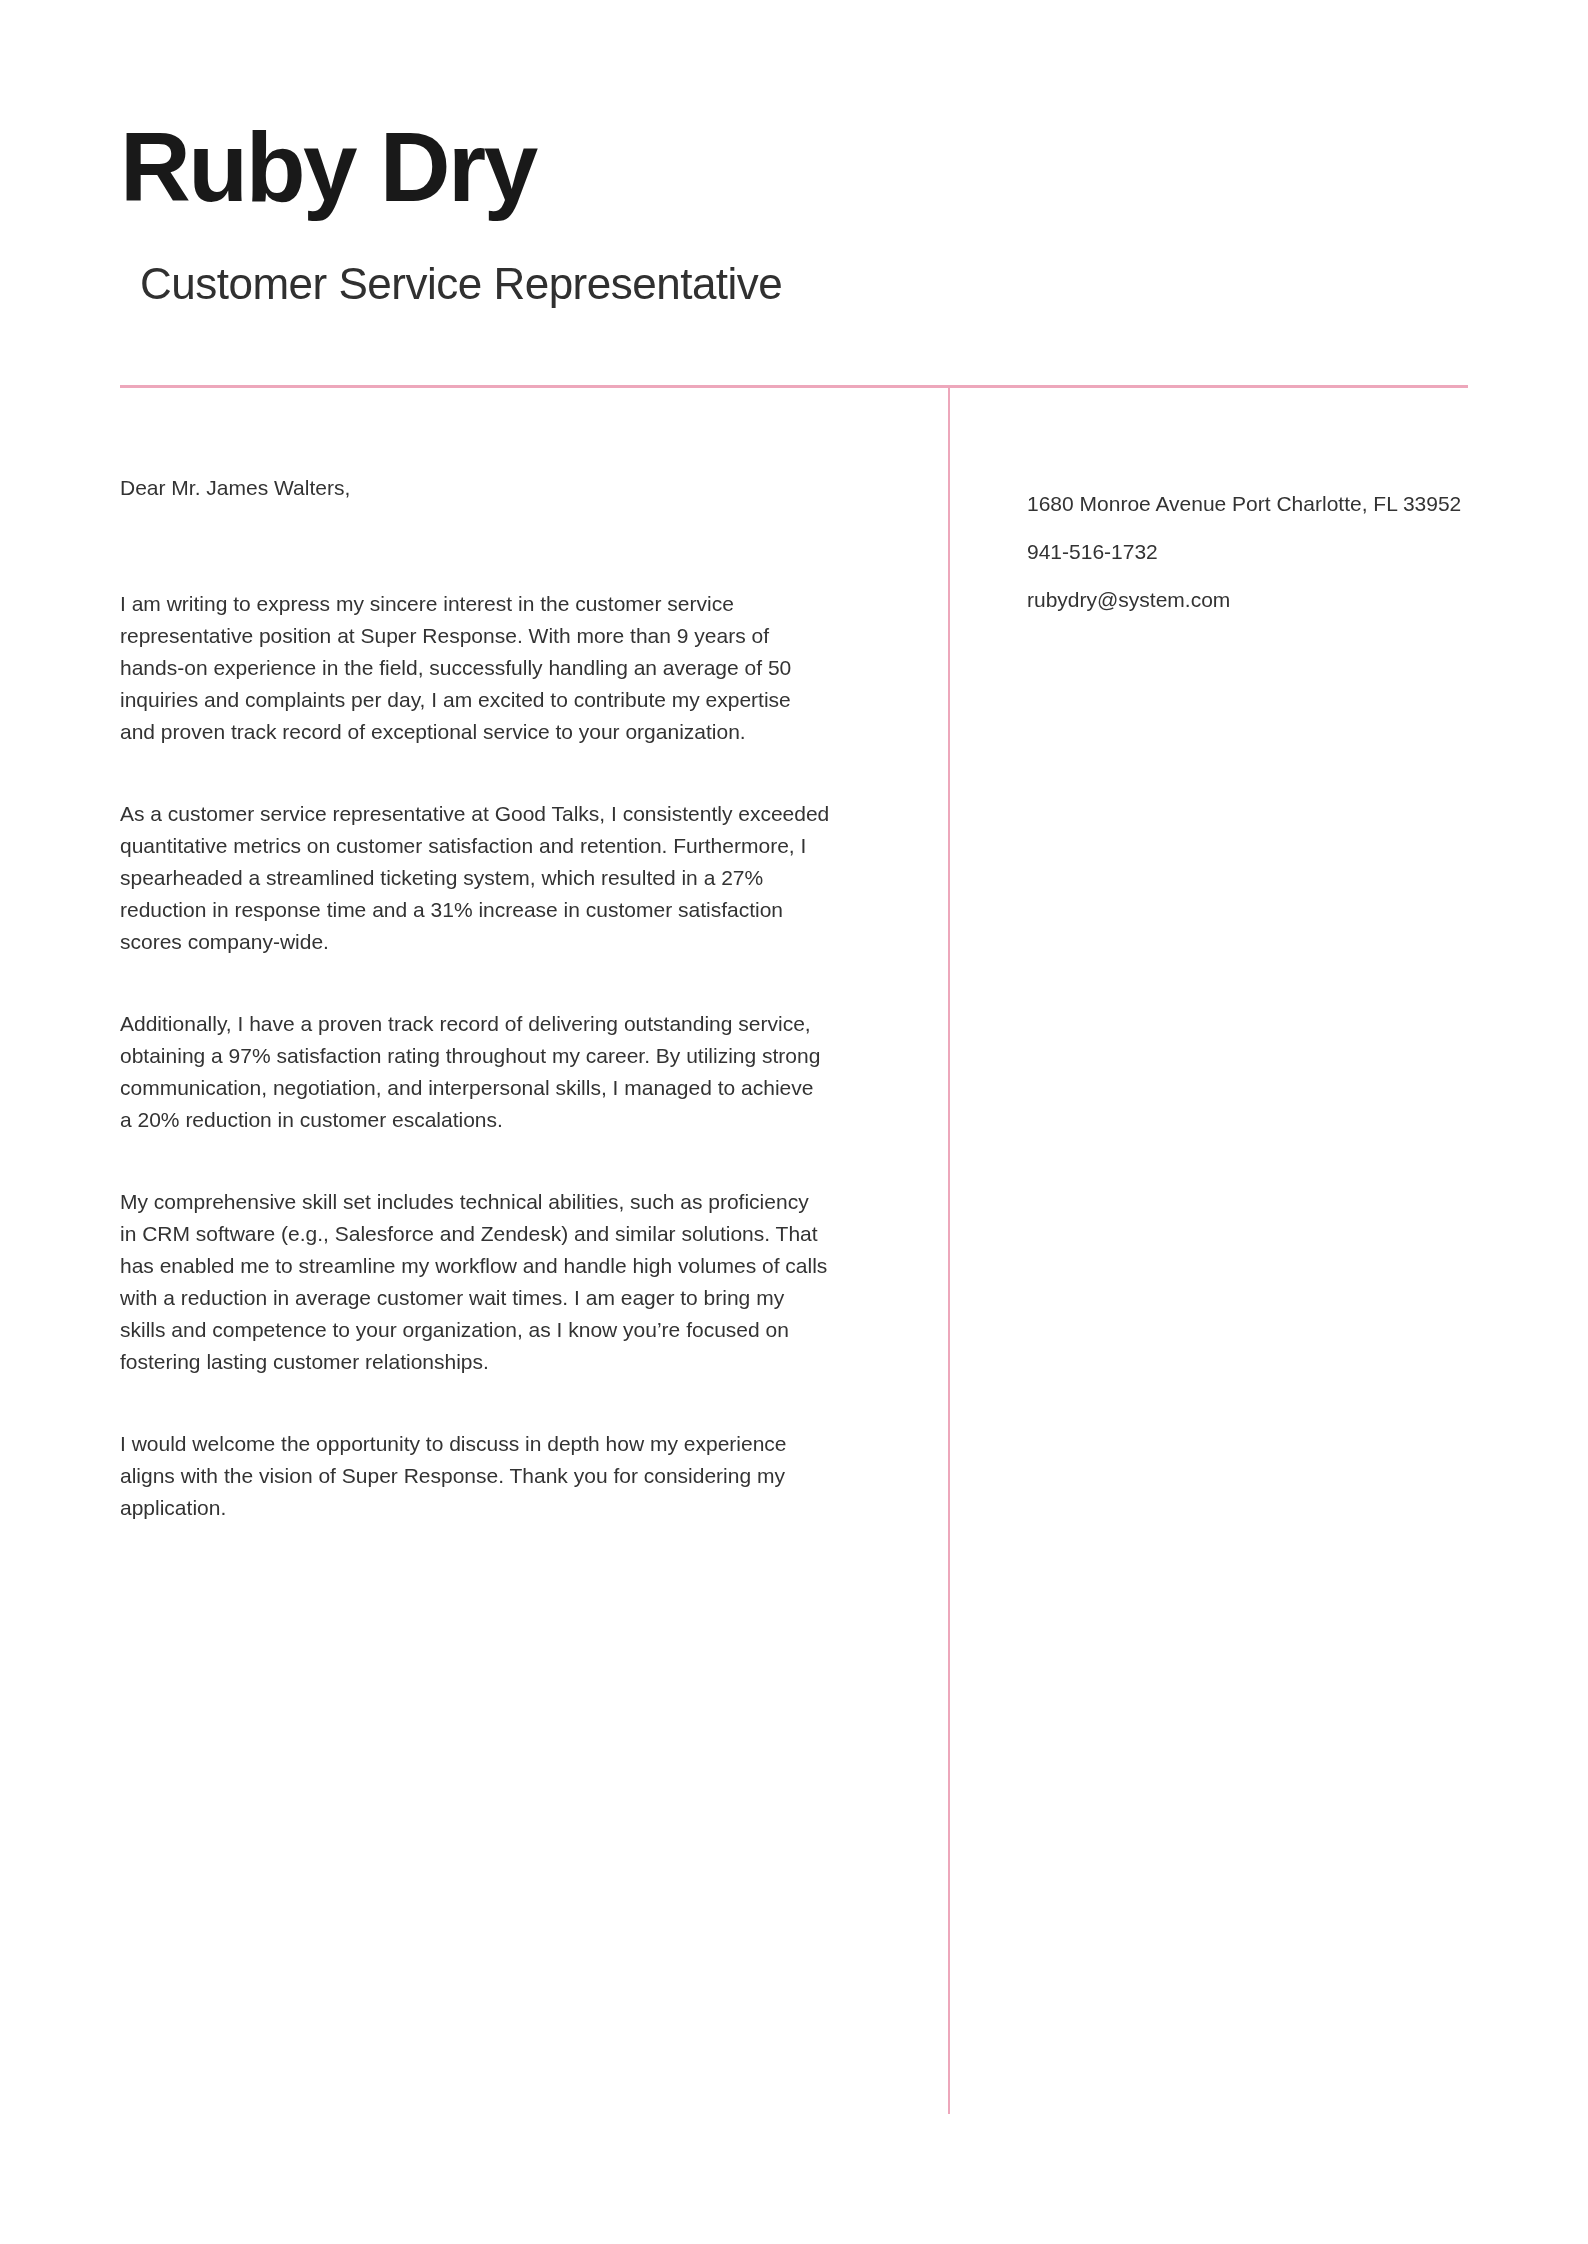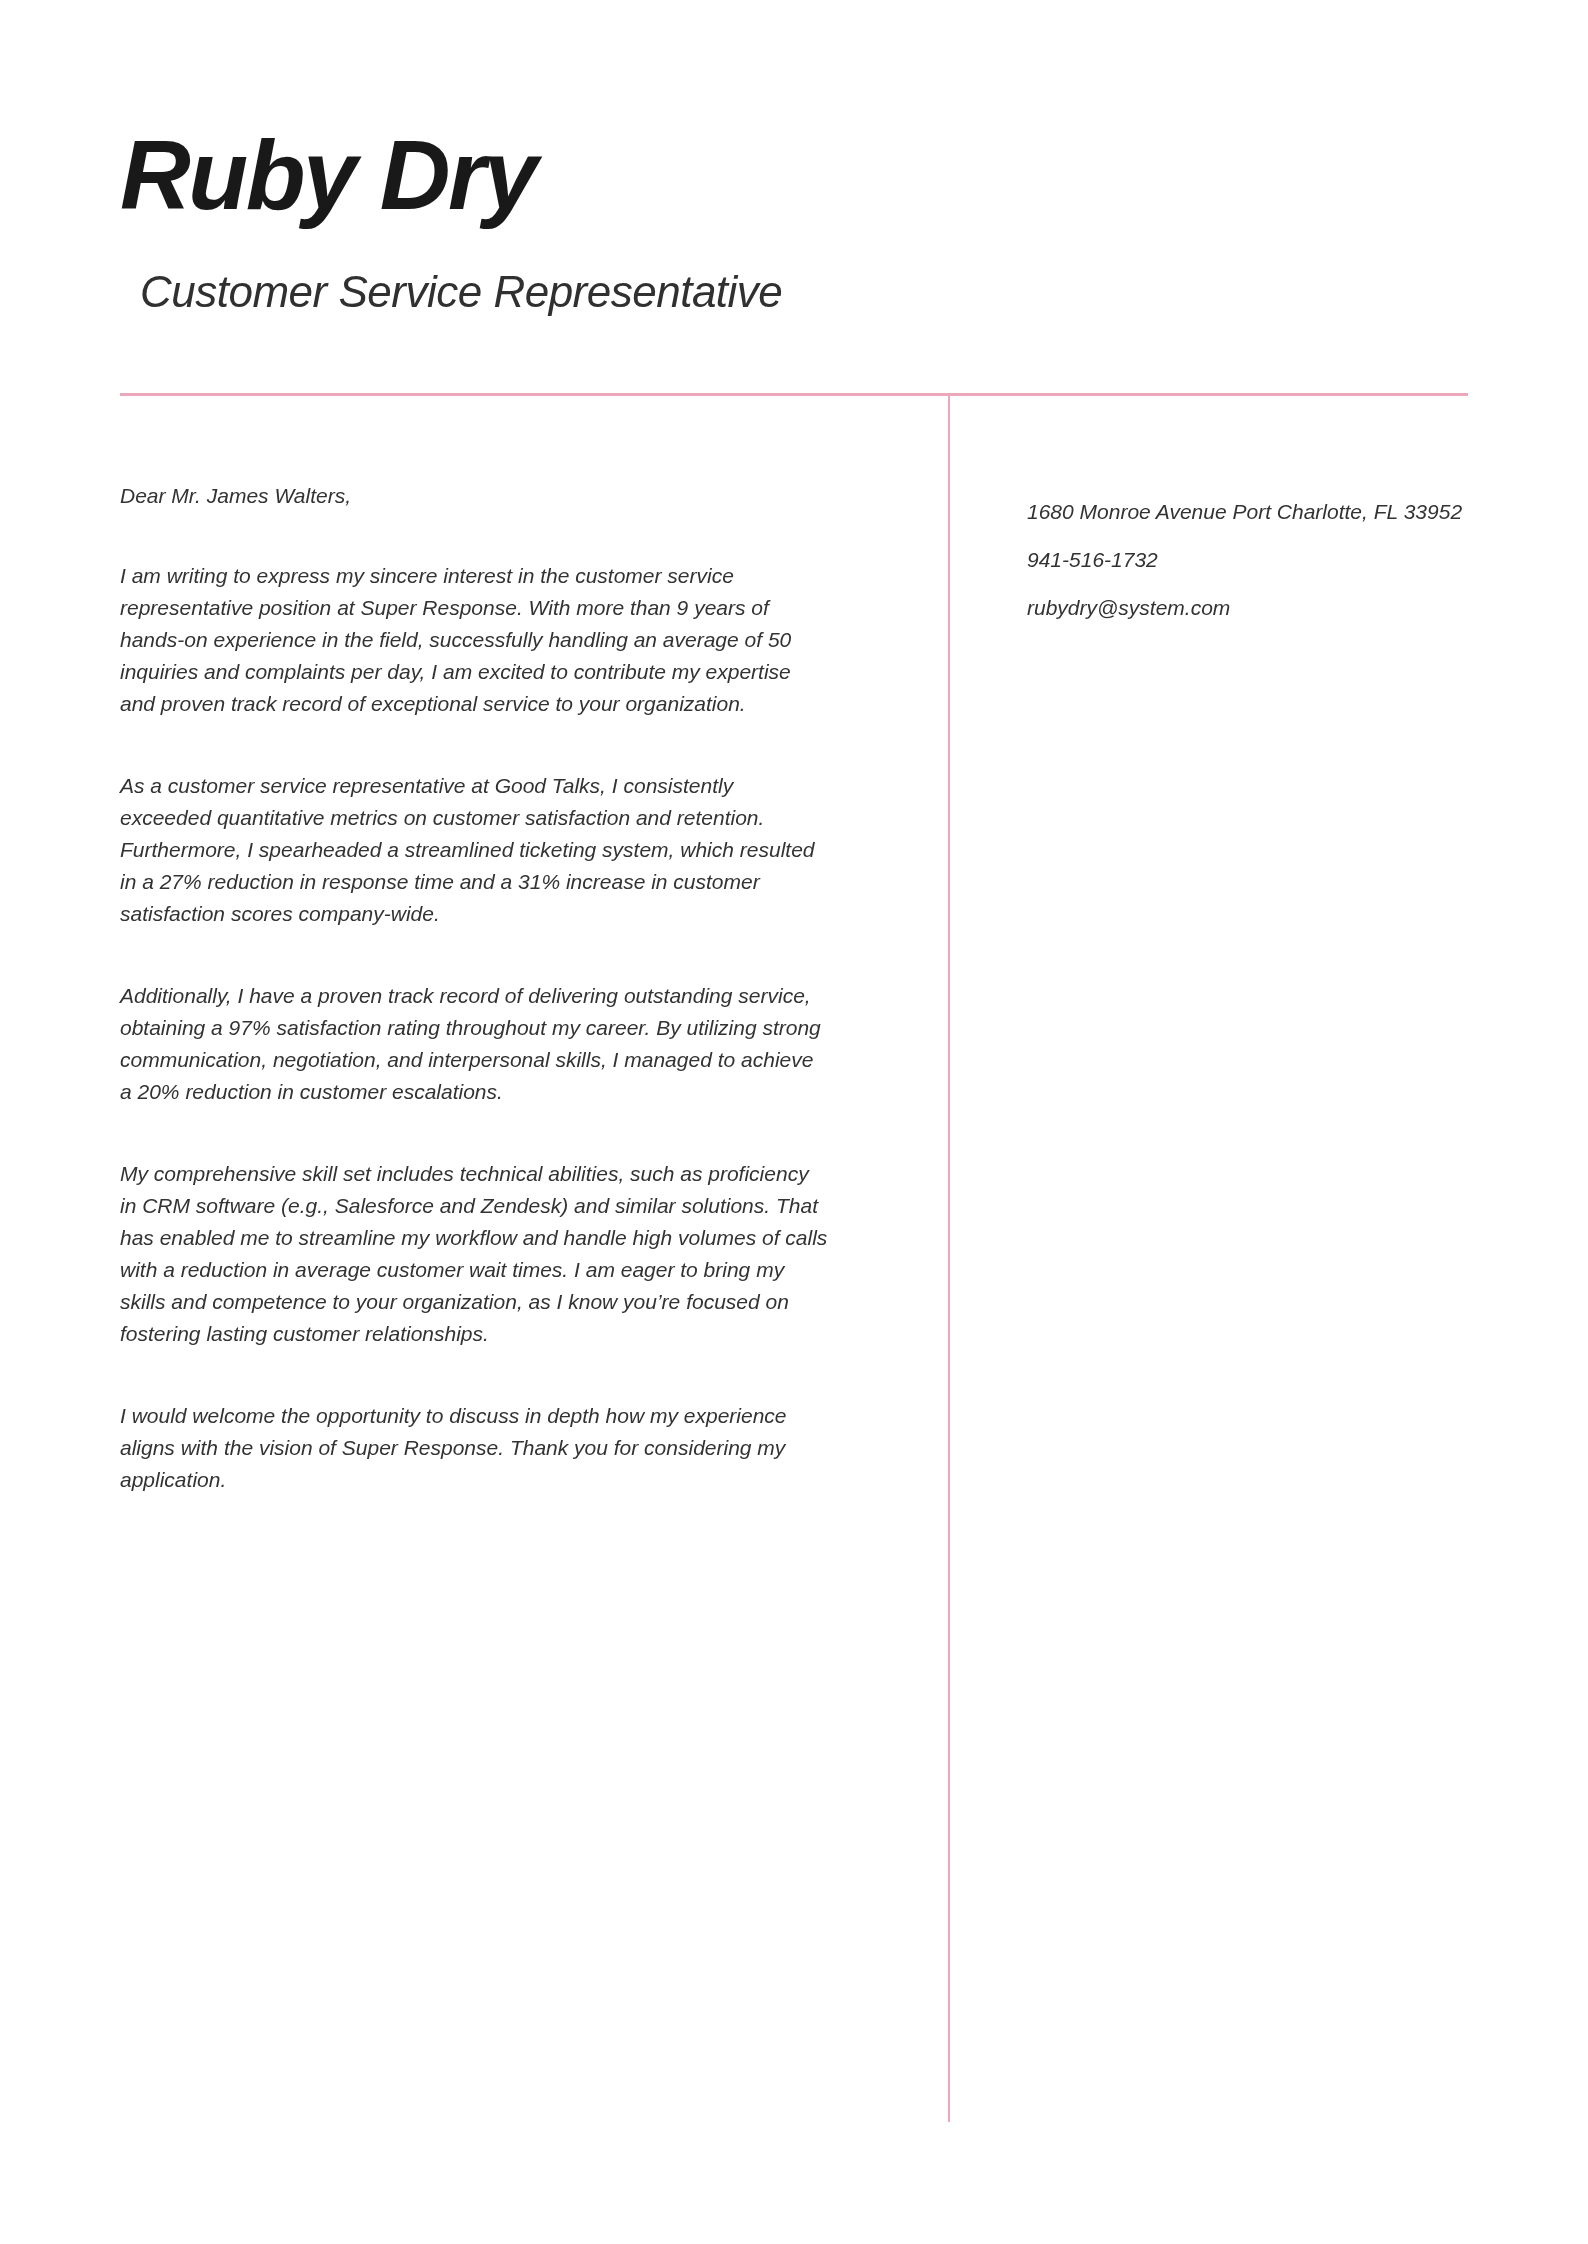--- a/index.html
+++ b/index.html
@@ -11,22 +11,21 @@
     height: 2244px;
     background: #ffffff;
     font-family: "Liberation Sans", "DejaVu Sans", sans-serif;
     color: #2e2e2e;
     overflow: hidden;
   }
   .page {
     box-sizing: border-box;
     width: 1588px;
     height: 2244px;
-    padding: 8px 120px;
-    font-style: italic;
+    padding: 0 120px;
   }
   .candidate-name {
     margin: 0;
     padding-top: 118px;
     font-size: 98px;
     line-height: 1;
     font-weight: bold;
     letter-spacing: -2.5px;
     color: #191919;
   }
@@ -64,21 +63,21 @@
     padding-top: 84px;
     padding-right: 118px;
   }
   .col-left p {
     margin: 0 0 50px 0;
     font-size: 21px;
     line-height: 32px;
     color: #333333;
   }
   .col-left p.salutation {
-    margin-bottom: 48px;
+    margin-bottom: 84px;
   }
   .col-right {
     box-sizing: border-box;
     flex: 1;
     padding-top: 84px;
     padding-left: 79px;
   }
   .col-right p {
     margin: 16px 0 16px 0;
     font-size: 21px;

